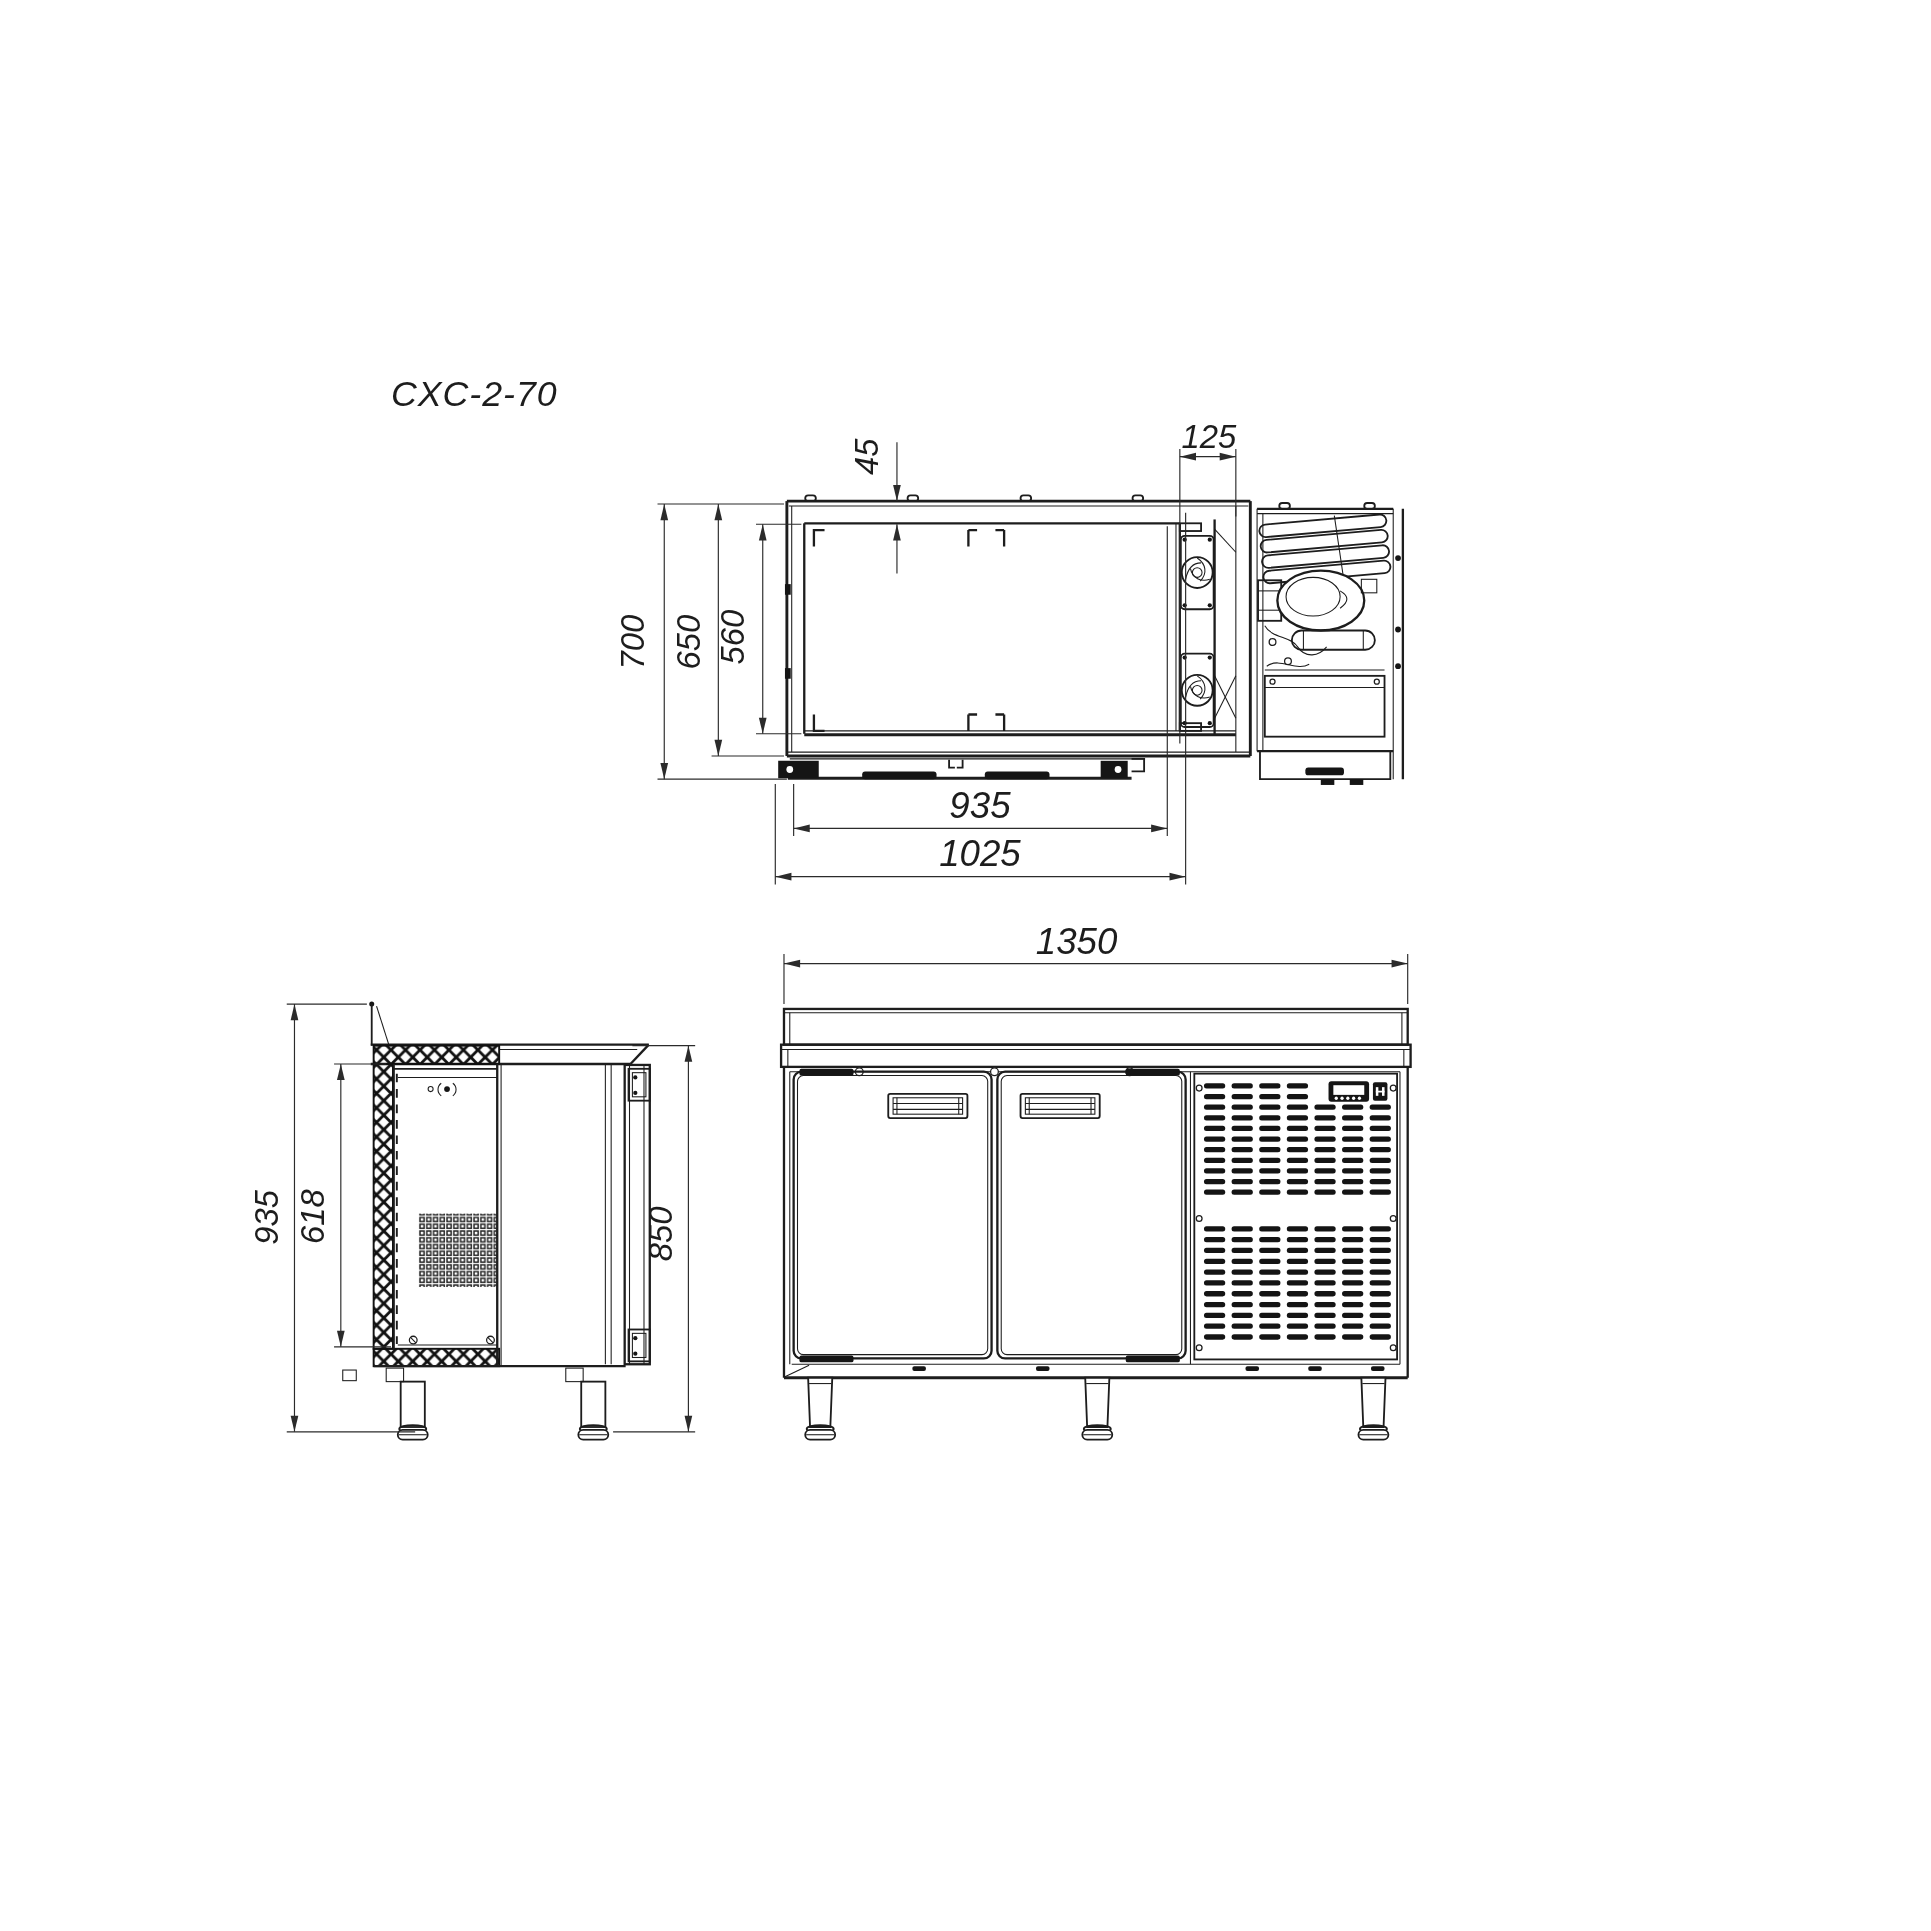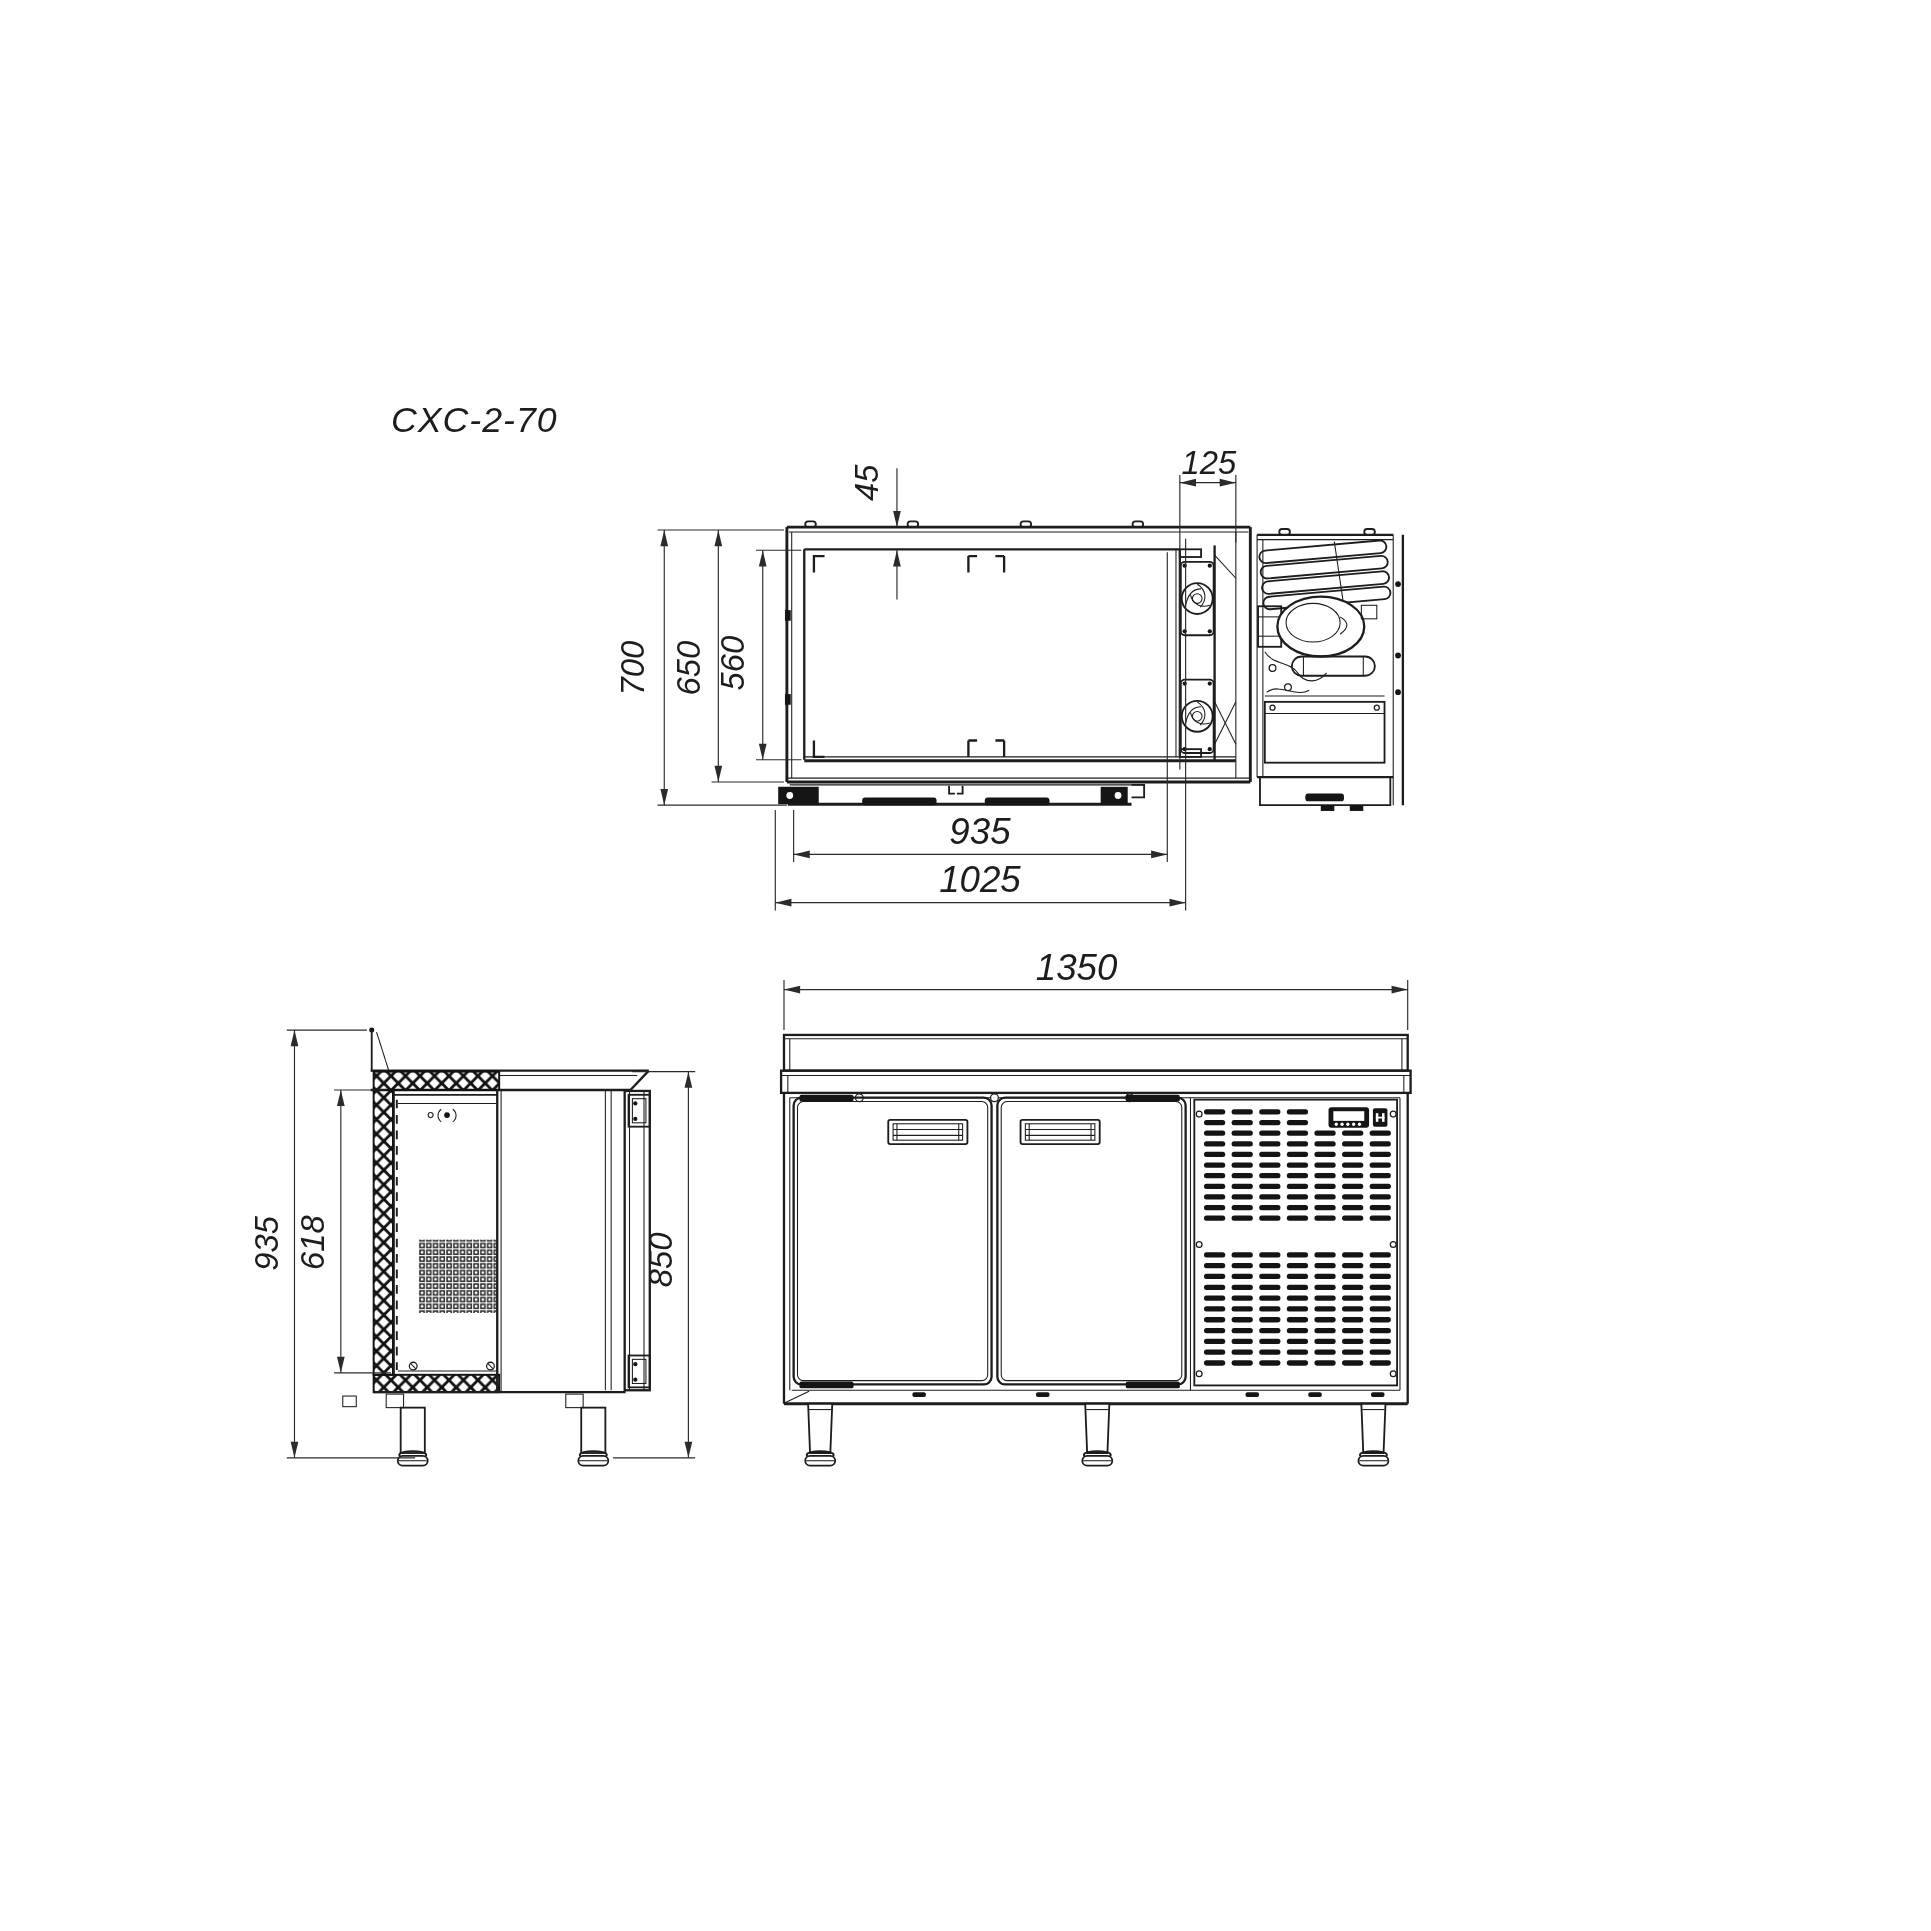--- a/index.html
+++ b/index.html
@@ -1,16 +1,16 @@
 <!DOCTYPE html>
 <html><head>
 <meta charset="utf-8">
 <style>
   html,body{margin:0;padding:0;background:#ffffff;}
-  .page{width:1931px;height:1719px;background:#be185d;position:relative;overflow:hidden;margin-top:26px;}
+  .page{width:1931px;height:1719px;background:#be185d;position:relative;overflow:hidden;}
   svg{display:block;}
   svg text{font-family:"Liberation Sans", sans-serif;font-style:italic;fill:#1d1d1d;}
   .ttl{font-size:37px;letter-spacing:1px;}
   .dtx{font-size:34px;}
   .dtx2{font-size:38px;}
   .ln{stroke:#1d1d1d;fill:none;}
   .lw3{stroke-width:3;}
   .lw25{stroke-width:2.4;}
   .lw2{stroke-width:1.9;}
   .lw1{stroke-width:1.1;}

